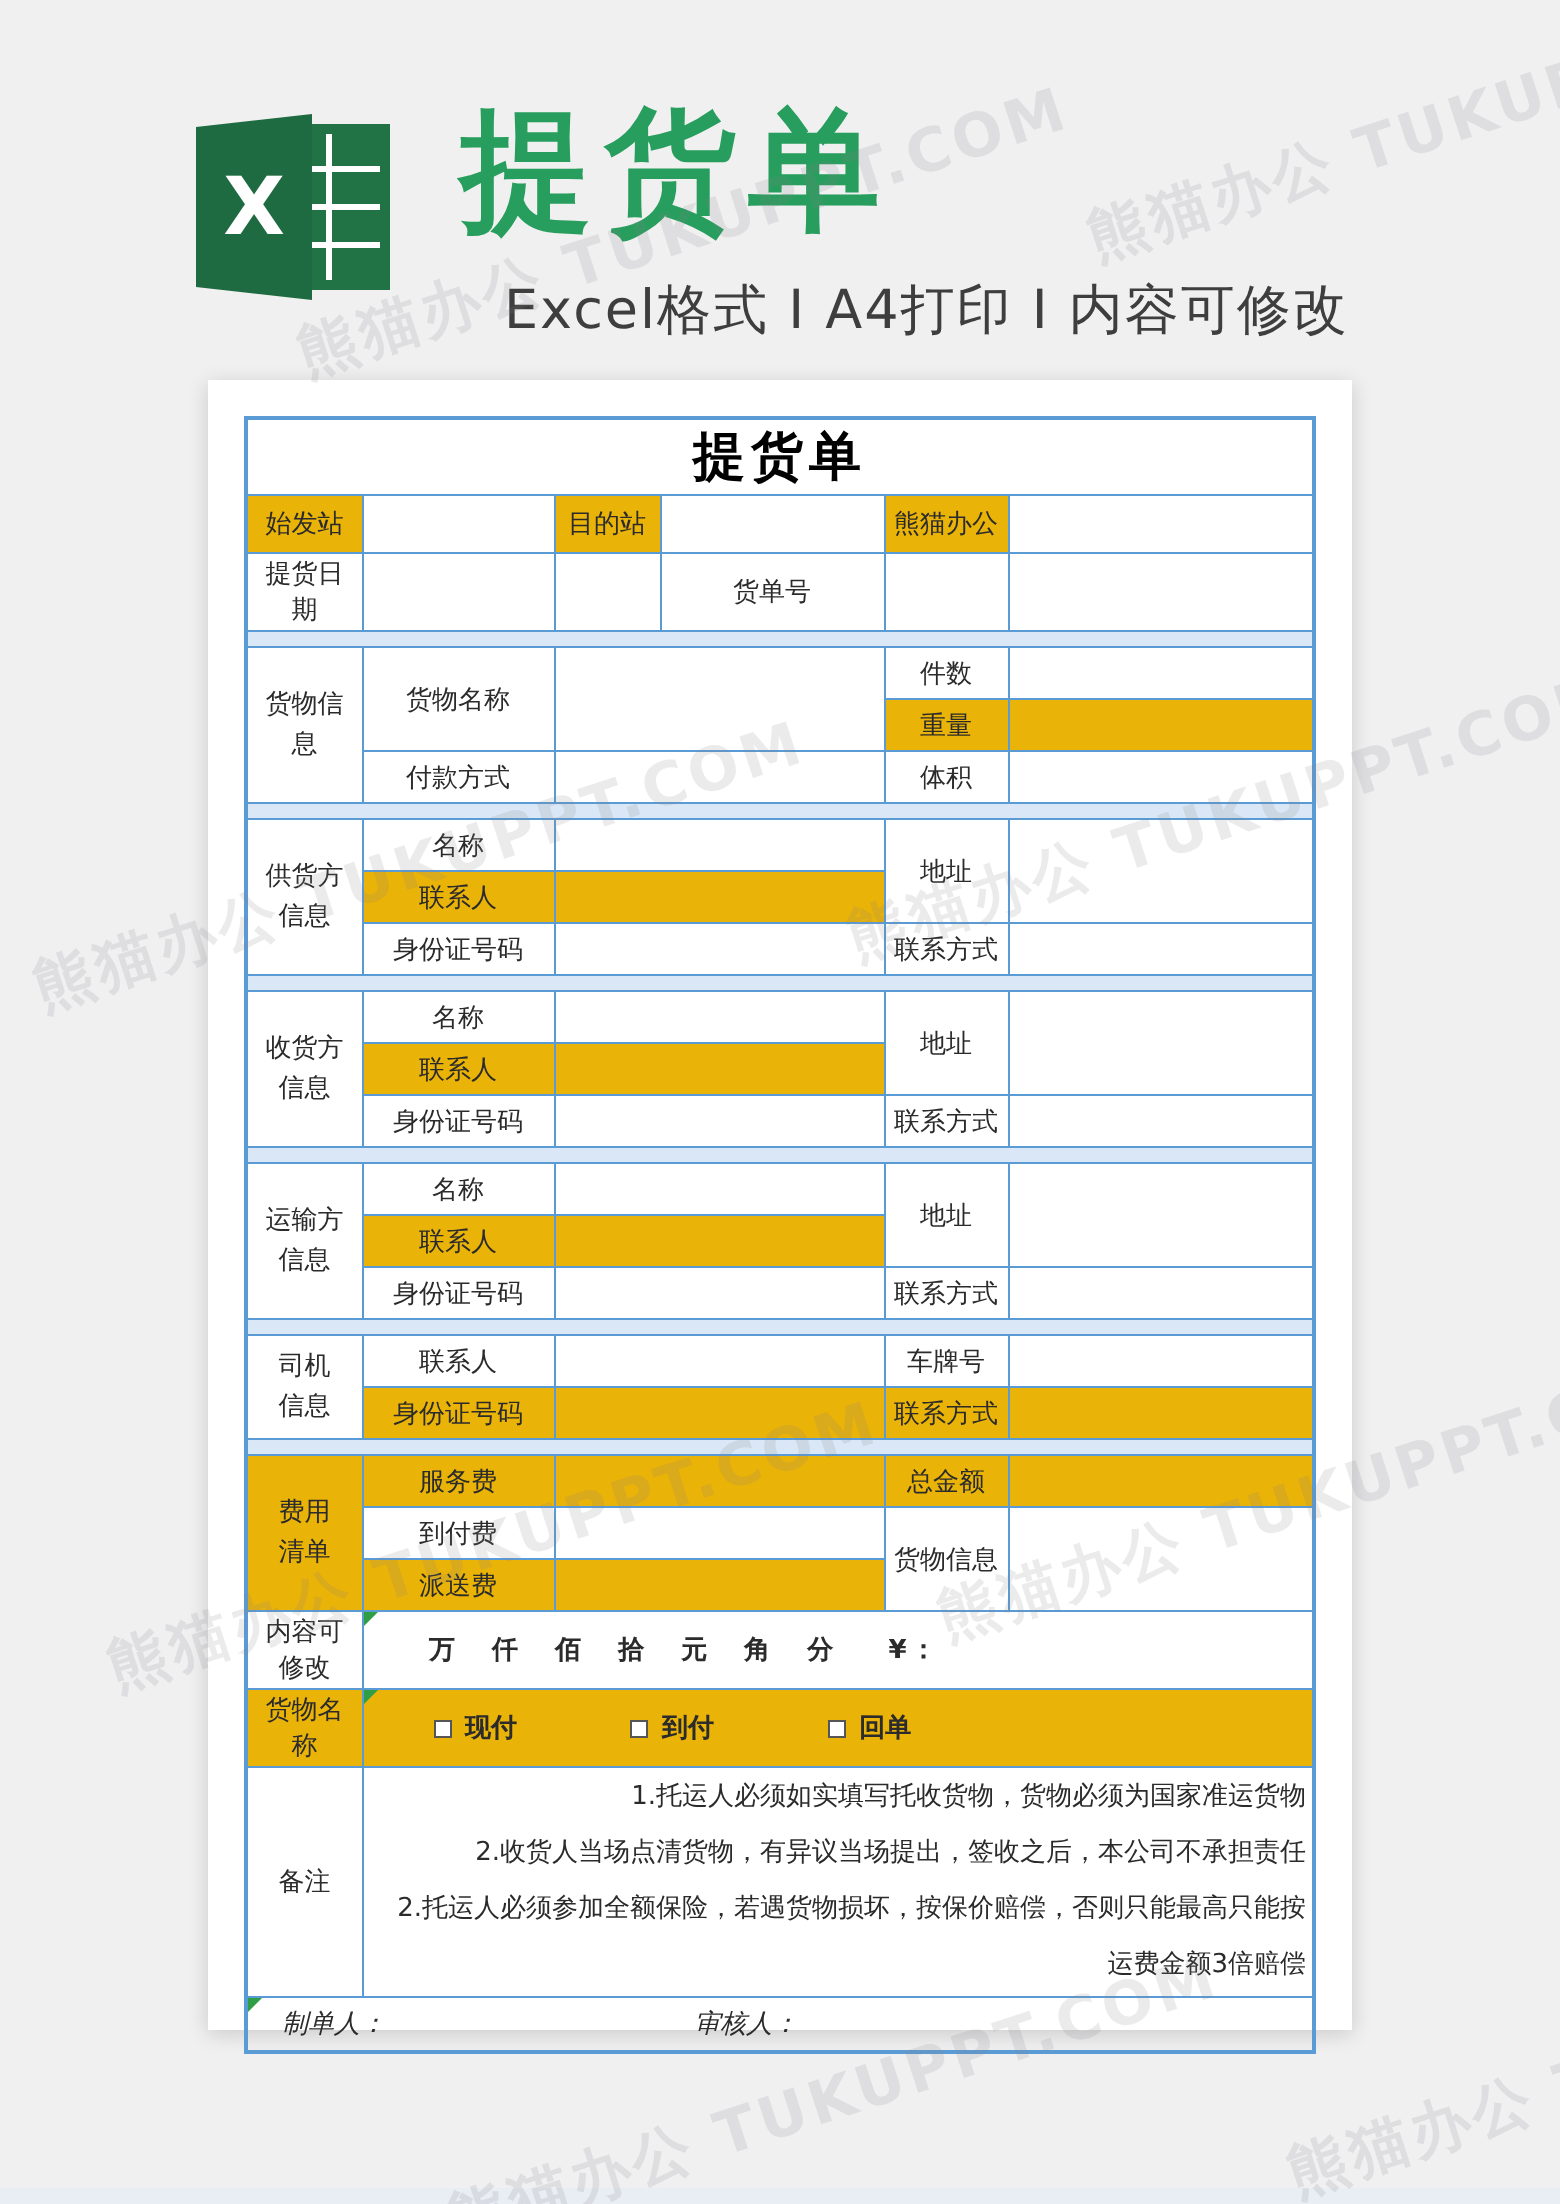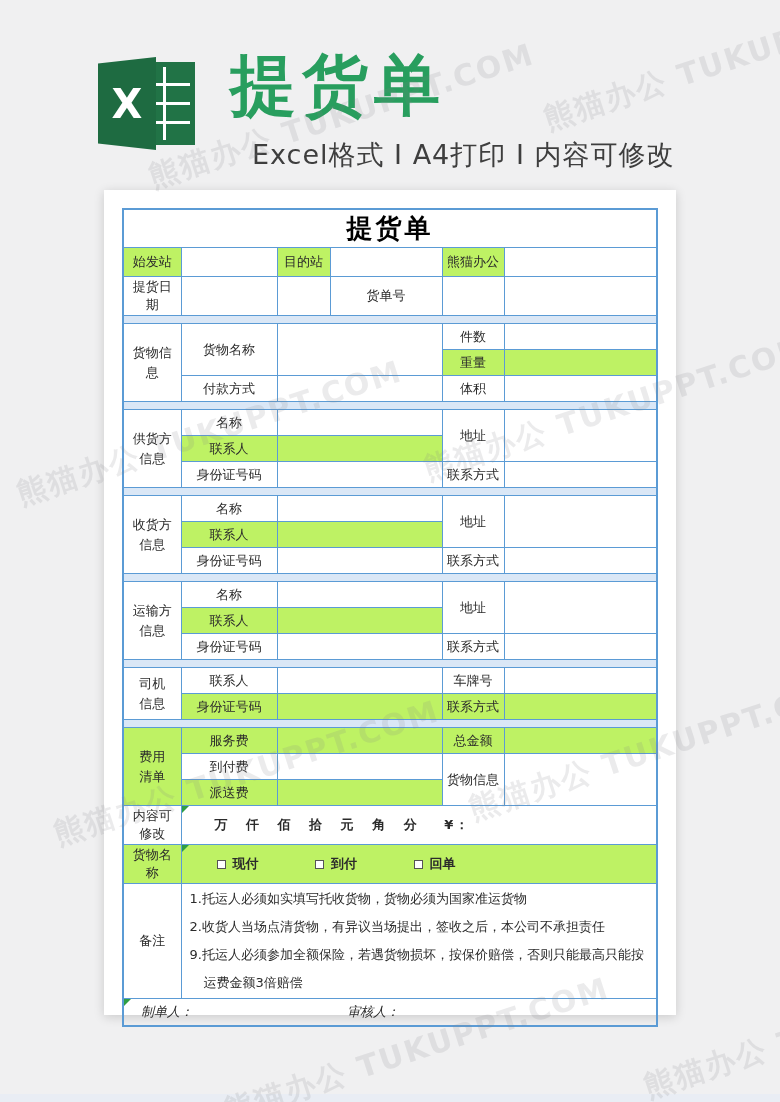--- a/index.html
+++ b/index.html
@@ -24,21 +24,21 @@
              color:#3e3e3e; letter-spacing:1px; white-space:nowrap; }
 
   
   .sheet { position:absolute; left:104px; top:190px; width:572px; height:825px;
            background:#ffffff; box-shadow:0 2px 10px rgba(0,0,0,0.16); }
   table.form { position:absolute; left:18px; top:18px; width:534px;
                border-collapse:collapse; table-layout:fixed; }
   table.form { border:2px solid #5b9bd5; }
   td { border:1px solid #5b9bd5; font-size:13px; color:#2b2b2b; text-align:center;
        vertical-align:middle; padding:1px 3px; overflow:hidden; }
-  .blue { background:#bef264; }
+  .blue { background:#eab308; }
   .sec  { white-space:pre-line; line-height:1.5; }
   .left { text-align:left;font-weight:bold; }
   tr.rt    td { height:38px; }
   tr.r29   td { height:29px; }
   tr.r26   td { height:26px; }
   tr.rsep  td { height:8px; background:#dae7f6; padding:0; }
   tr.rnote td { height:114px; }
   tr.rfoot td { height:27px;font-style:italic; }
   .form-title { font-size:26px; font-weight:bold; color:#000; letter-spacing:3px; }
 
@@ -47,21 +47,21 @@
         border-top:7px solid #2f9e44; border-right:7px solid transparent; }
 
   .units { margin-left:30px; letter-spacing:7px; }
   .curr  { margin-left:16px; letter-spacing:2px; }
 
   .opt { display:inline-flex; align-items:center;text-align:right; }
   .opt1 { margin-left:32px; } .opt2 { margin-left:52px; } .opt3 { margin-left:52px; }
   .cb { width:9px; height:9px; border:1px solid #555; background:#fff;
         display:inline-block; margin-right:7px; }
 
-  .notes-cell { text-align:left; padding-left:8px; }
+  .notes-cell { text-align:right; padding-left:8px; }
   .notes-cell div { line-height:28px; white-space:nowrap; }
   .note-indent { padding-left:14px; }
 
   .foot-cell { text-align:left; }
   .maker { margin-left:14px; } .auditor { margin-left:150px; }
 
   
   .wm { position:absolute; font-size:30px; font-weight:bold; color:rgba(130,130,135,0.16);
         transform:rotate(-18deg); transform-origin:left center; white-space:nowrap;
         letter-spacing:2px; pointer-events:none; z-index:6; }
@@ -285,21 +285,21 @@
             <span>回单</span>
           </span>
         </td>
       </tr>
 
       <tr class="rnote">
         <td>备注</td>
         <td colspan="5" class="notes-cell">
           <div>1.托运人必须如实填写托收货物，货物必须为国家准运货物</div>
           <div>2.收货人当场点清货物，有异议当场提出，签收之后，本公司不承担责任</div>
-          <div>9.托运人必须参加全额保险，若遇货物损坏，按保价赔偿，否则只能最高只能按</div>
+          <div>2.托运人必须参加全额保险，若遇货物损坏，按保价赔偿，否则只能最高只能按</div>
           <div class="note-indent">运费金额3倍赔偿</div>
         </td>
       </tr>
 
       <tr class="rfoot">
         <td colspan="6" class="foot-cell rel">
           <span class="gt"></span>
           <span class="maker">制单人：</span>
           <span class="auditor">审核人：</span>
         </td>

